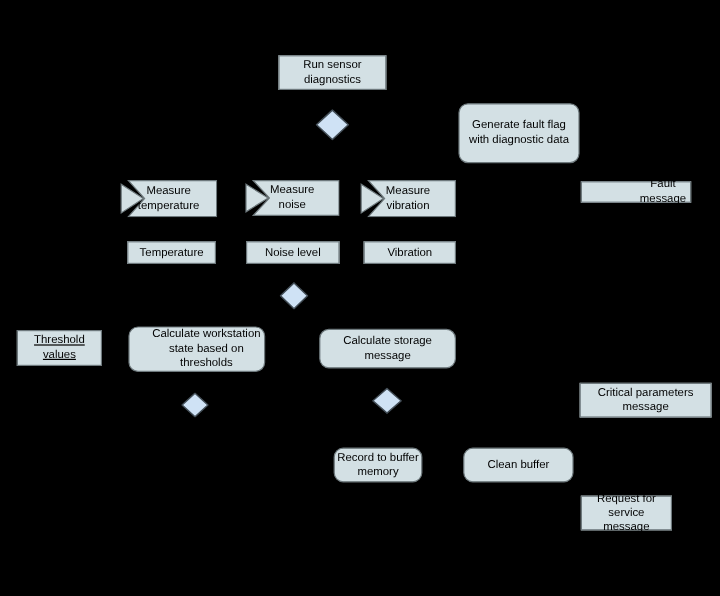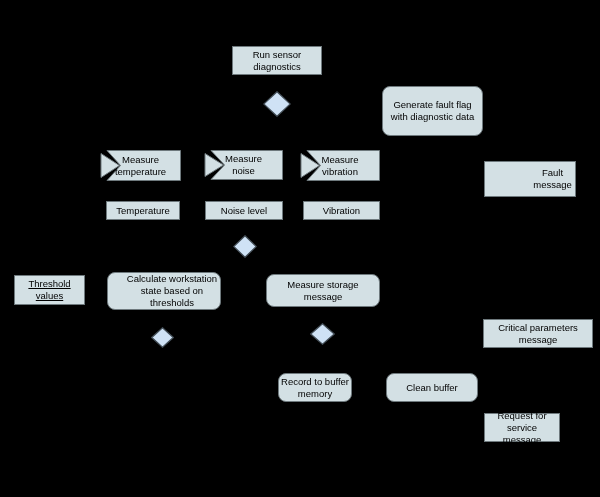--- a/index.html
+++ b/index.html
@@ -84,21 +84,21 @@
       </svg>
       <div class="node-label" style="color: rgb(0, 0, 0);"><span>Measure</span><br><span>noise</span></div>
     </div>
     <div class="node chevron" style="left: 300px; top: 150px; width: 80px; height: 31px;">
       <svg width="80" height="31" class="shape-svg">
         <path d="M7,0.5 L79.5,0.5 L79.5,30.5 L7,30.5 L20.5,15.5 Z" fill="#d3e0e4" stroke="#6e797d" stroke-width="1"></path>
         <path d="M1,3.5 L19.5,15.5 L1,27.5 Z" fill="#d3e0e4" stroke="#6e797d" stroke-width="1"></path>
       </svg>
       <div class="node-label" style="color: rgb(0, 0, 0);"><span>Measure</span><br><span>vibration</span></div>
     </div>
-    <div class="node rect" style="left: 484px; top: 161px; width: 92px; height: 36px; padding-left: 45px;">
+    <div class="node rect" style="left: 484px; top: 151px; width: 92px; height: 18px; padding-left: 45px;">
       <div class="node-label" style="color: rgb(0, 0, 0);"><span>Fault</span><br><span>message</span></div>
     </div>
     <div class="node rect" style="left: 106px; top: 201px; width: 74px; height: 19px;">
       <div class="node-label" style="color: rgb(0, 0, 0);"><span>Temperature</span></div>
     </div>
     <div class="node rect" style="left: 205px; top: 201px; width: 78px; height: 19px;">
       <div class="node-label" style="color: rgb(0, 0, 0);"><span>Noise level</span></div>
     </div>
     <div class="node rect" style="left: 303px; top: 201px; width: 77px; height: 19px;">
       <div class="node-label" style="color: rgb(0, 0, 0);"><span>Vibration</span></div>
@@ -108,21 +108,21 @@
         <polygon points="12,0.75 23.25,11.5 12,22.25 0.75,11.5" fill="#cfe2f5" stroke="#434e57" stroke-width="1.2"></polygon>
       </svg>
     </div>
     <div class="node rect" style="left: 14px; top: 275px; width: 71px; height: 30px;">
       <div class="node-label" style="color: rgb(0, 0, 0); text-decoration: underline;"><span>Threshold</span><br><span>values</span></div>
     </div>
     <div class="node round" style="left: 107px; top: 272px; width: 114px; height: 38px;">
       <div class="node-label" style="color: rgb(0, 0, 0); margin-left: 16px;"><span>Calculate workstation</span><br><span>state based on</span><br><span>thresholds</span></div>
     </div>
     <div class="node round" style="left: 266px; top: 274px; width: 114px; height: 33px;">
-      <div class="node-label" style="color: rgb(0, 0, 0);"><span>Measure storage</span><br><span>message</span></div>
+      <div class="node-label" style="color: rgb(0, 0, 0);"><span>Calculate storage</span><br><span>message</span></div>
     </div>
     <div class="node diamond" style="left: 151px; top: 327px; width: 23px; height: 21px;">
       <svg width="23" height="21">
         <polygon points="11.5,0.75 22.25,10.5 11.5,20.25 0.75,10.5" fill="#cfe2f5" stroke="#434e57" stroke-width="1.2"></polygon>
       </svg>
     </div>
     <div class="node diamond" style="left: 310px; top: 323px; width: 25px; height: 22px;">
       <svg width="25" height="22">
         <polygon points="12.5,0.75 24.25,11 12.5,21.25 0.75,11" fill="#cfe2f5" stroke="#434e57" stroke-width="1.2"></polygon>
       </svg>

